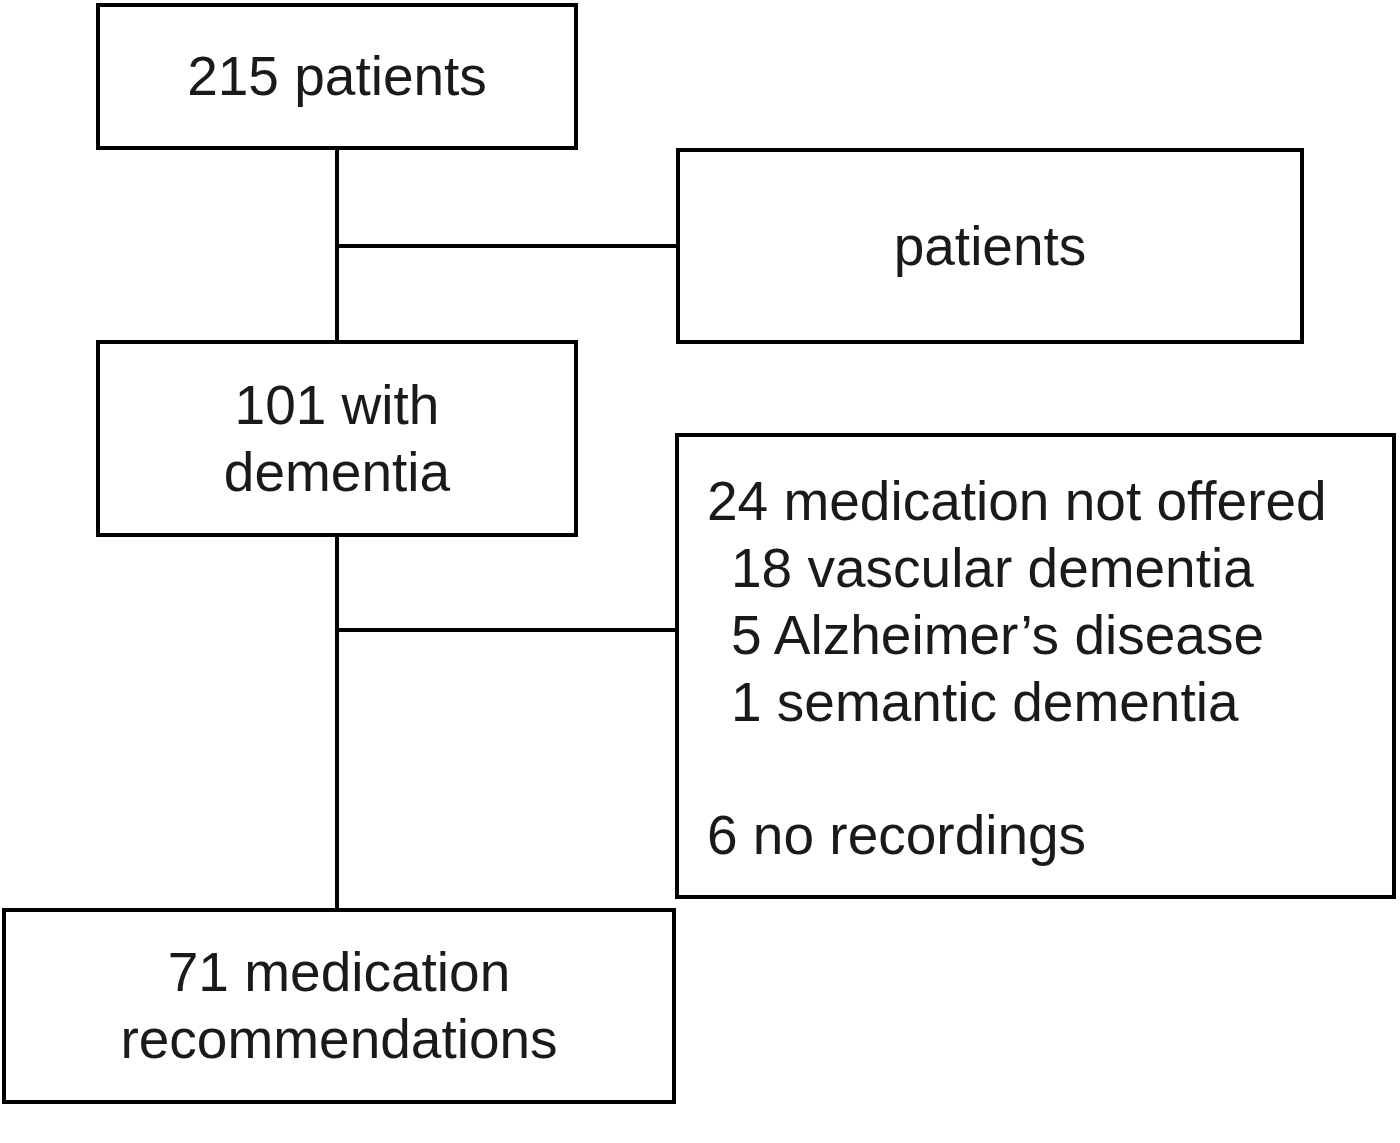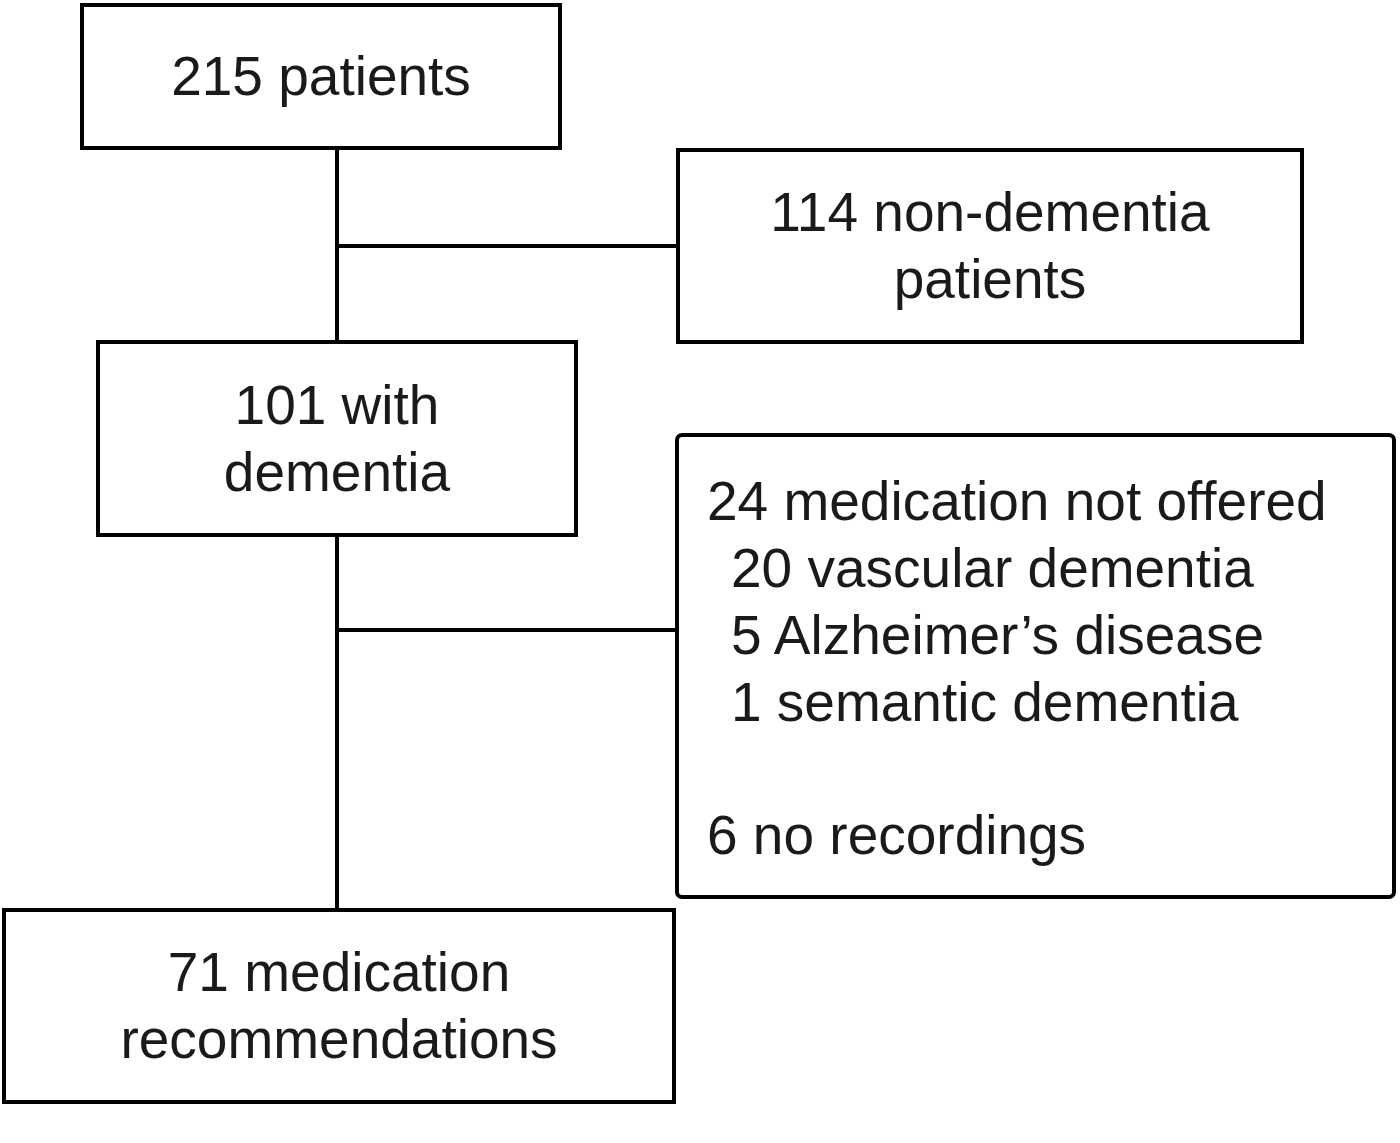--- a/index.html
+++ b/index.html
@@ -28,25 +28,25 @@
     display: flex;
     flex-direction: column;
     align-items: center;
     justify-content: center;
     text-align: center;
   }
   .connector {
     position: absolute;
     background: #000000;
   }
-  #box-patients        { left: 80px;  top: 3px;   width: 482px; height: 147px; }
+  #box-patients        { left: 96px;  top: 3px;   width: 482px; height: 147px; }
   #box-non-dementia    { left: 676px; top: 148px; width: 628px; height: 196px; }
   #box-dementia        { left: 96px;  top: 340px; width: 482px; height: 197px; text-align: right; }
   #box-excluded        { left: 675px; top: 433px; width: 721px; height: 466px;
-                         padding: 31px 16px 12px 28px; border-radius: 7px; }
+                         padding: 31px 16px 12px 28px; }
   #box-recommendations { left: 2px;   top: 908px; width: 674px; height: 196px; }
   .excl-line { white-space: nowrap; }
   .excl-line.indent { padding-left: 24px; }
   .excl-line.gap    { margin-top: 66px; }
   #line-v1 { left: 335px; top: 148px; width: 4px;   height: 194px; }
   #line-h1 { left: 337px; top: 244px; width: 341px; height: 4px;   }
   #line-v2 { left: 335px; top: 535px; width: 4px;   height: 412px; }
   #line-h2 { left: 337px; top: 628px; width: 340px; height: 4px;   }
 </style>
 </head>
@@ -57,32 +57,31 @@
   <div class="connector" id="line-v1"></div>
   <div class="connector" id="line-h1"></div>
   <div class="connector" id="line-v2"></div>
   <div class="connector" id="line-h2"></div>
 
   <div class="flow-box centered" id="box-patients">
     <div>215 patients</div>
   </div>
 
   <div class="flow-box centered" id="box-non-dementia">
-    <div>114 non-dementia</div>
     <div>patients</div>
   </div>
 
   <div class="flow-box centered" id="box-dementia">
     <div>101 with</div>
     <div>dementia</div>
   </div>
 
   <div class="flow-box" id="box-excluded">
     <div class="excl-line">24 medication not offered</div>
-    <div class="excl-line indent">20 vascular dementia</div>
+    <div class="excl-line indent">18 vascular dementia</div>
     <div class="excl-line indent">5 Alzheimer’s disease</div>
     <div class="excl-line indent">1 semantic dementia</div>
     <div class="excl-line gap">6 no recordings</div>
   </div>
 
   <div class="flow-box centered" id="box-recommendations">
     <div>71 medication</div>
     <div>recommendations</div>
   </div>
 

